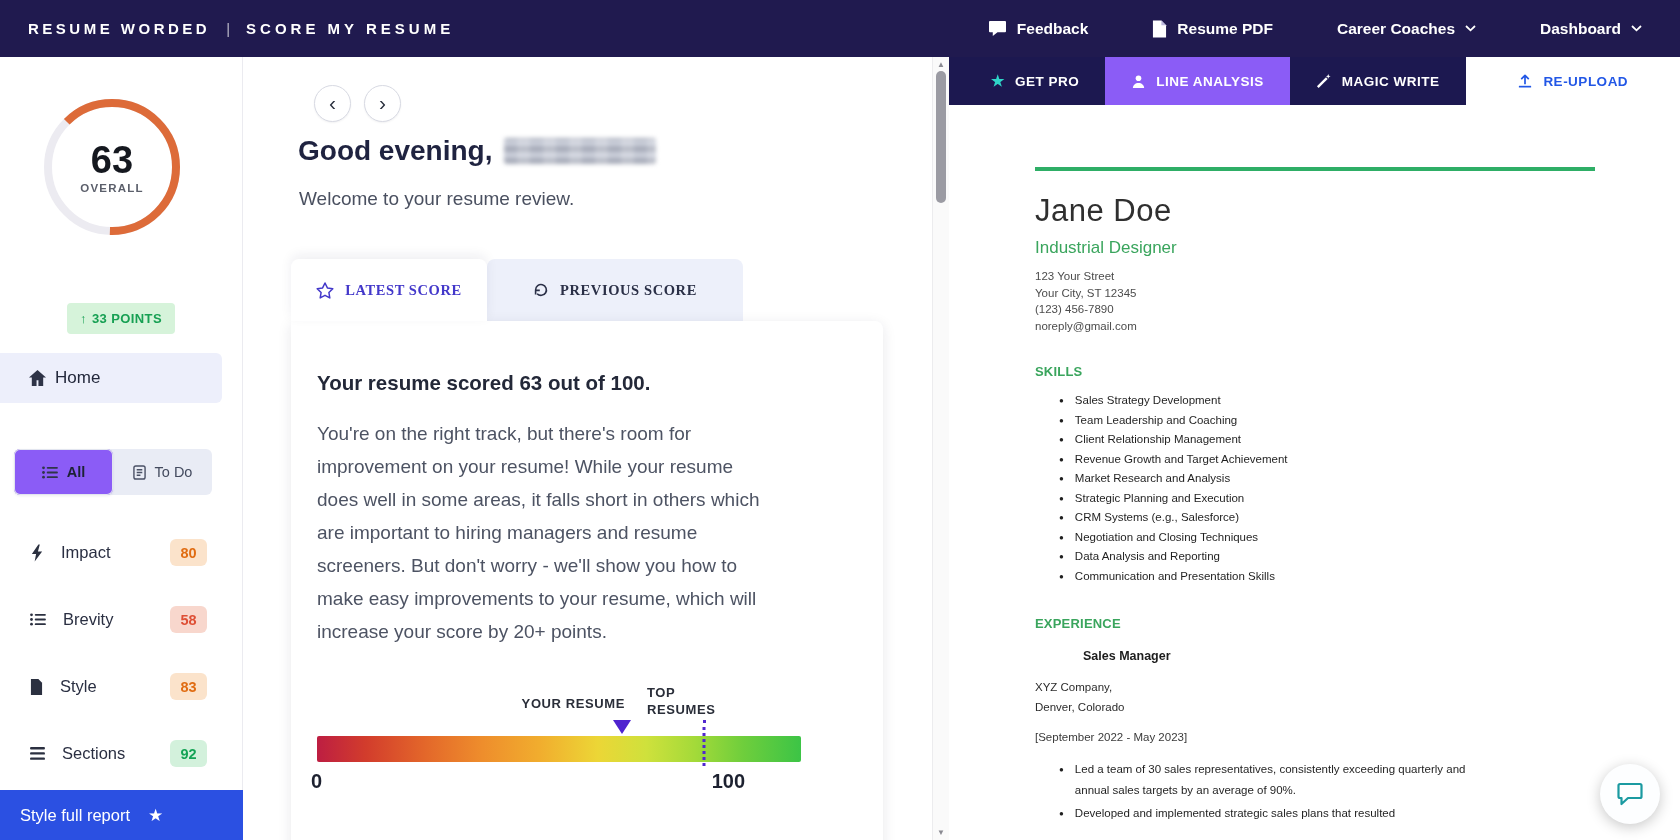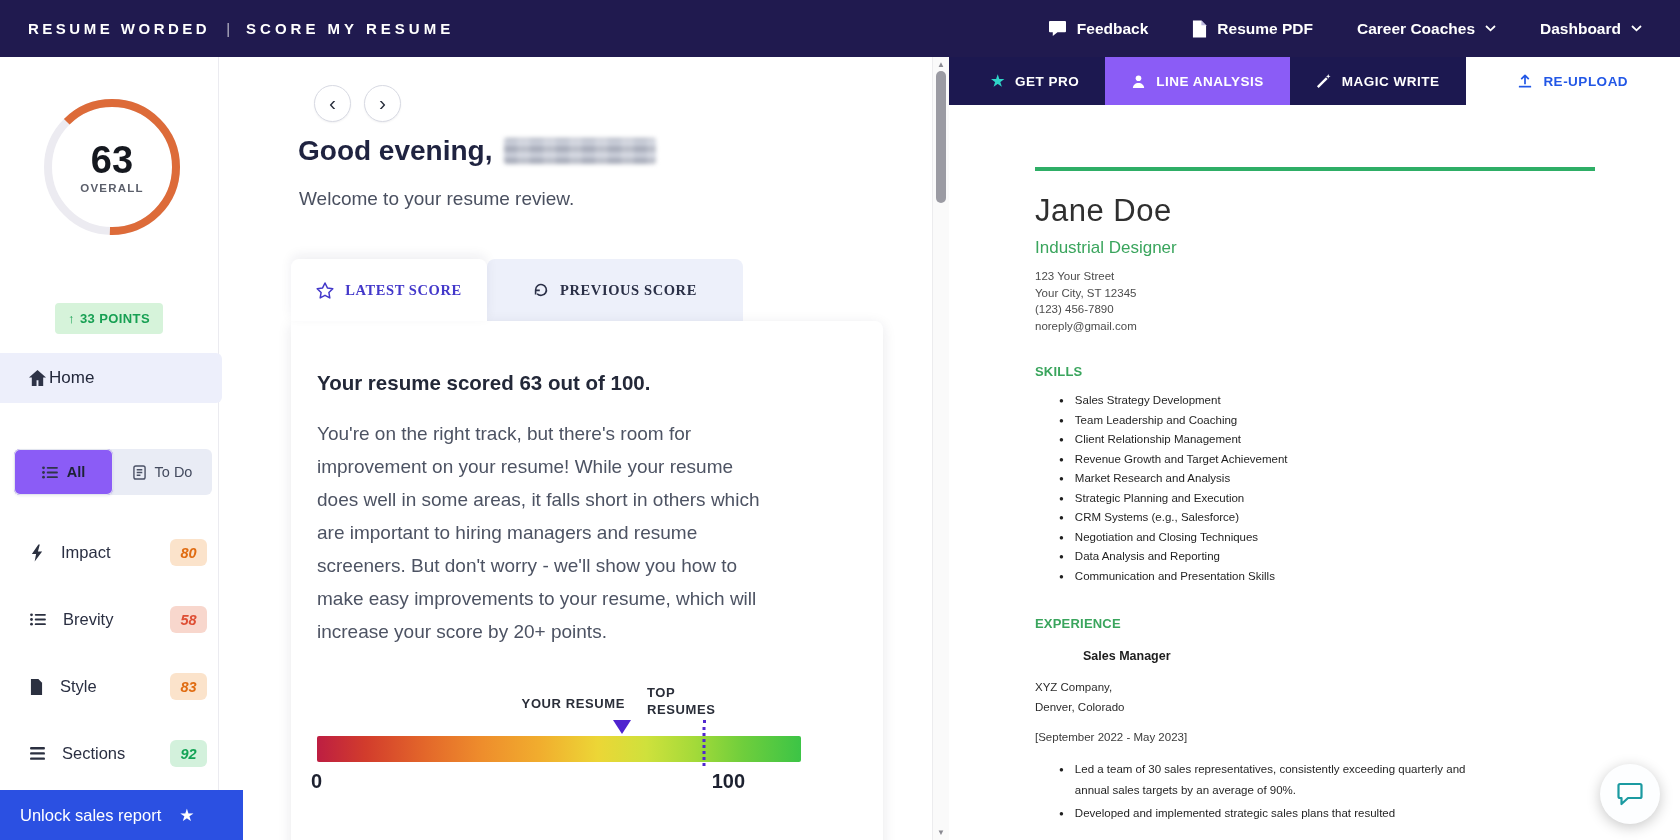--- a/index.html
+++ b/index.html
@@ -10,59 +10,59 @@
     -webkit-font-smoothing:antialiased;
   }
 
   
   .navbar { position:absolute; top:0; left:0; width:1680px; height:57px;
     background:#201a4f; display:flex; align-items:center; color:#fff; z-index:30; }
   .brand { display:flex; align-items:flex-end; gap:16px; padding-left:28px;
     font-weight:bold; font-size:15px; letter-spacing:3.5px; white-space:nowrap; }
   .brand .divider { opacity:.65; font-weight:400; letter-spacing:0; }
   .brand .sub { letter-spacing:4px; }
-  .nav-items { margin-left:auto; display:flex; align-items:center; gap:44px; padding-right:38px; }
+  .nav-items { margin-left:auto; display:flex; align-items:center; gap:64px; padding-right:38px; }
   .nav-item { display:flex; align-items:center; gap:10px; font-size:15.5px; font-weight:600;
     cursor:pointer; white-space:nowrap; }
   .nav-item svg { display:block; }
 
   
-  .sidebar { position:absolute; top:57px; left:0; width:219px; height:783px;
+  .sidebar { position:absolute; top:57px; left:0; width:243px; height:783px;
     background:#fff; border-right:1px solid #ebebf0; z-index:20; }
   .gauge { position:absolute; top:34px; left:36px; width:152px; height:152px; }
   .gauge svg { position:absolute; left:0; top:0; }
   .gauge-center { position:absolute; inset:0; display:flex; flex-direction:column;
     align-items:center; justify-content:center; gap:3px; }
   .gauge-score { font-size:38px; font-weight:bold; color:#15181f; line-height:1; }
   .gauge-label { font-size:11.5px; font-weight:bold; letter-spacing:1.2px; color:#5b5f6b; }
 
   .points-badge { position:absolute; top:246px; left:50%; transform:translateX(-50%);
     background:#d6f3da; color:#17a053; font-size:13px; font-weight:bold;
     padding:8px 13px; border-radius:4px; display:flex; gap:5px; align-items:center;
     letter-spacing:.4px; white-space:nowrap; }
 
   .side-home { position:absolute; top:296px; left:0; width:222px; height:50px;
     background:#edeffb; border-radius:0 6px 6px 0; display:flex; align-items:center;
-    gap:2px; padding-left:28px; font-size:17px; font-weight:500; color:#23283b; cursor:pointer; }
+    gap:8px; padding-left:28px; font-size:17px; font-weight:500; color:#23283b; cursor:pointer; }
 
   .side-tabs { position:absolute; top:392px; left:14px; width:198px; height:46px;
     background:#e9ecf5; border-radius:6px; display:flex; }
   .side-tab { flex:1; display:flex; align-items:center; justify-content:center; gap:9px;
     font-size:14.5px; color:#434a5e; cursor:pointer; border-radius:6px; }
   .side-tab.active { background:#8b5cf6; font-weight:bold; color:#1d2235;
     box-shadow:inset 0 0 0 1px #e2e5ef, 0 1px 3px rgba(25,25,60,.08); }
 
   .cat-list { position:absolute; top:462px; left:0; width:243px; }
   .cat-row { height:67px; display:flex; align-items:center; gap:17px;
     padding-left:30px; cursor:pointer; }
   .cat-row svg { flex:none; }
   .cat-label { font-size:16.5px; color:#2a2f42; }
   .cat-badge { margin-left:auto; margin-right:36px; min-width:37px; height:27px;
     border-radius:6px; display:flex; align-items:center; justify-content:center;
-    font-size:14.5px; font-weight:bold; padding:0 7px;font-style:italic; }
+    font-size:14.5px; font-weight:bold; padding:0 7px; }
   .tone-orange { background:#fbe3cb; color:#e06c12; }
   .tone-red    { background:#f8d7cd; color:#de4f35; }
   .tone-green  { background:#d3f1dc; color:#13a355; }
 
   .unlock { position:absolute; bottom:0; left:0; width:243px; height:50px;
     background:#2b50e2; color:#fff; display:flex; align-items:center;
     padding-left:20px; font-size:16.5px; font-weight:500; cursor:pointer; }
   .unlock .star-glyph { margin-left:18px; font-size:17px; }
 
   
@@ -266,21 +266,21 @@
           <rect y="0" width="16" height="2.6" rx="1"></rect>
           <rect y="5.6" width="16" height="2.6" rx="1"></rect>
           <rect y="11.2" width="16" height="2.6" rx="1"></rect>
         </svg>
       <span class="cat-label">Sections</span>
       <span class="cat-badge tone-green">92</span>
     </div>
   </div>
 
   <div class="unlock">
-    <span>Unlock sales report</span>
+    <span>Style full report</span>
     <span class="star-glyph">★</span>
   </div>
 </aside>
 
 <main class="middle">
   <div class="arrows">
     <div class="arrow-btn">‹</div>
     <div class="arrow-btn">›</div>
   </div>
 

